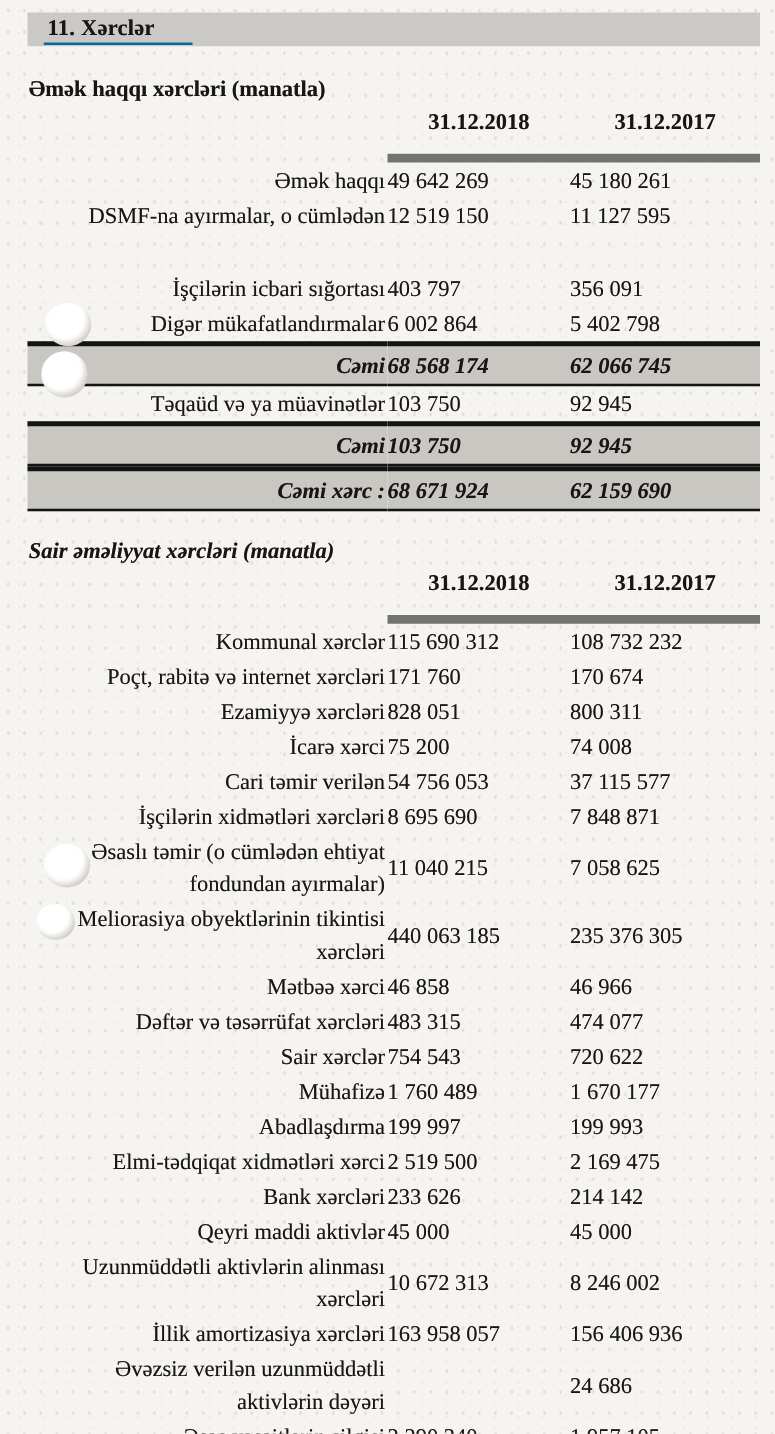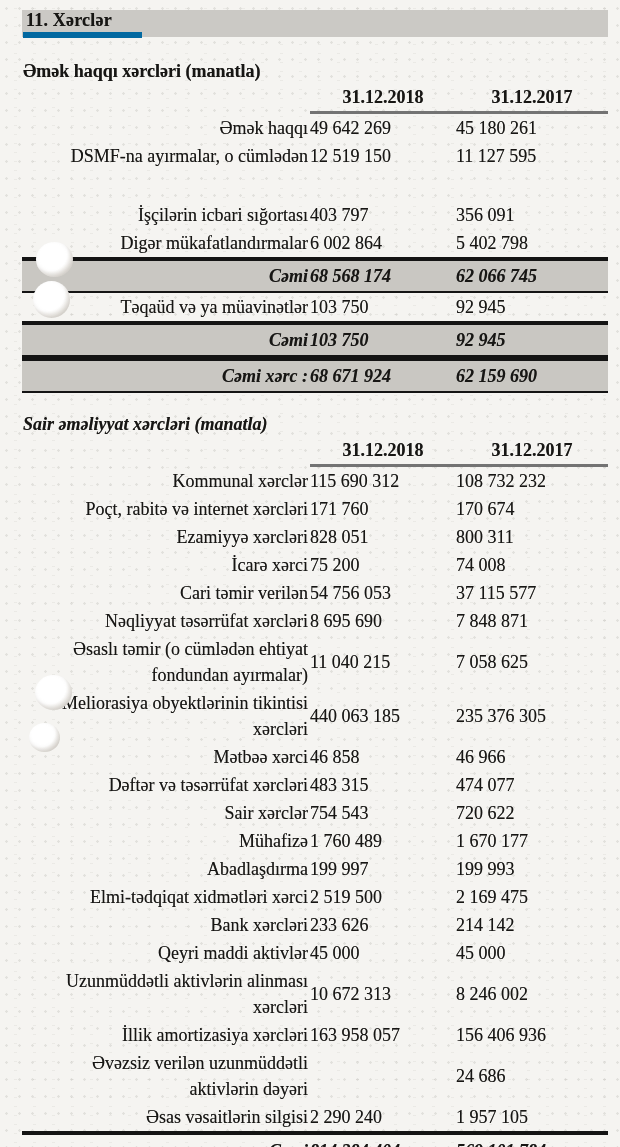--- a/index.html
+++ b/index.html
@@ -22,23 +22,23 @@
     background: #cbc9c5;
     height: 27px;
     display: flex;
     align-items: center;
     margin-bottom: 0;
   }
   .section-title {
     font-weight: bold;
     font-size: 18px;
     letter-spacing: .2px;
-    border-bottom: 6px solid #0369a1;
+    border-bottom: 2px solid #0369a1;
     padding: 0 30px 1px 3px;
-    margin-left: 1px;
+    margin-left: 13px;
     text-shadow: 0 0 .4px rgba(20,20,20,.55);
   }
 
   .tbl-title {
     font-size: 18px;
     font-weight: bold;
     margin: 24px 0 5px 1px;
     text-shadow: 0 0 .4px rgba(20,20,20,.55);
   }
   .t2-title { margin-top: 21px; font-style: italic; }
@@ -54,22 +54,22 @@
   col.c-v2  { width: 152px; }
 
   .fin-table th, .fin-table td {
     padding: 0;
     font-size: 18px;
     text-shadow: 0 0 .4px rgba(20,20,20,.5);
   }
   th.val {
     font-weight: bold;
     text-align: center;
-    border-bottom: 3px solid #737373;
-    padding-bottom: 3px;
+    border-bottom: 7px solid #737373;
+    padding-bottom: 15px;
   }
   th.lbl { border: 0; }
 
   td { line-height: 26px; vertical-align: middle; }
   td.lbl { text-align: right; padding: 1px 2px 1px 3px; }
   td.val { text-align: left; padding: 1px 0; }
 
   tr.total-shaded td {
     background: #c9c7c2;
     font-weight: 700;
@@ -206,21 +206,21 @@
             <td class="lbl">İcarə xərci</td>
             <td class="val">75 200</td>
             <td class="val">74 008</td>
           </tr>
           <tr>
             <td class="lbl">Cari təmir verilən</td>
             <td class="val">54 756 053</td>
             <td class="val">37 115 577</td>
           </tr>
           <tr>
-            <td class="lbl">Nəqliyyat təsərrüfat xərcləri</td>
+            <td class="lbl">İşçilərin xidmətləri xərcləri</td>
             <td class="val">8 695 690</td>
             <td class="val">7 848 871</td>
           </tr>
           <tr>
             <td class="lbl">Əsaslı təmir (o cümlədən ehtiyat fondundan ayırmalar)</td>
             <td class="val">11 040 215</td>
             <td class="val">7 058 625</td>
           </tr>
           <tr>
             <td class="lbl">Meliorasiya obyektlərinin tikintisi xərcləri</td>

